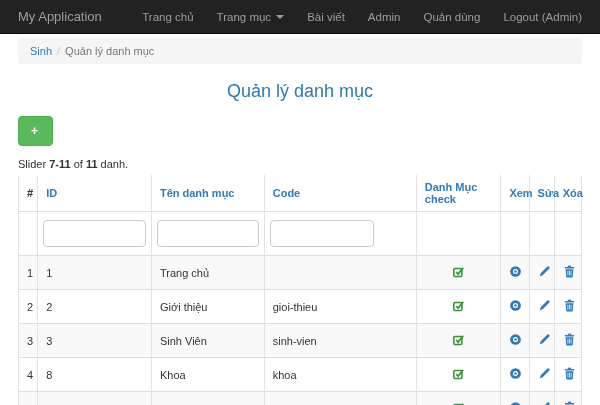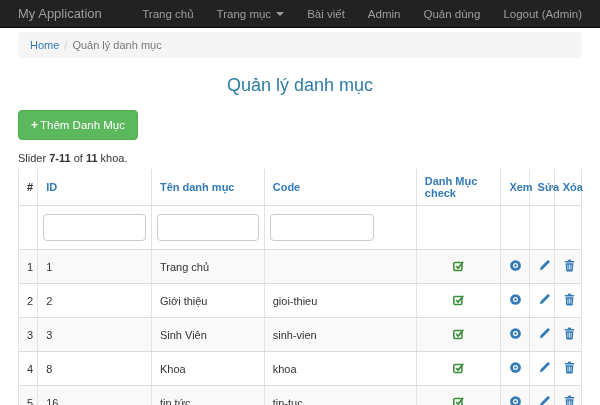--- a/index.html
+++ b/index.html
@@ -1,20 +1,20 @@
 <!DOCTYPE html>
 <html><head>
 <meta charset="utf-8">
 <style>
   * { margin:0; padding:0; box-sizing:border-box; }
   html,body { width:600px; height:405px; overflow:hidden; background:#fff;
               font-family:"Liberation Sans", sans-serif; color:#333; }
 
   
-  .navbar { height:28px; background:#222222; display:flex; align-items:center;
+  .navbar { height:34px; background:#222222; display:flex; align-items:center;
             justify-content:space-between; padding:0 18px; border-bottom:1px solid #090909; }
   .brand { color:#9d9d9d; font-size:13px; text-decoration:none; }
   .nav { display:flex; align-items:center; gap:23px; }
   .nav-link { color:#9d9d9d; font-size:11.5px; text-decoration:none; cursor:pointer;
               display:inline-flex; align-items:center; }
   .caret { display:inline-block; width:0; height:0; margin-left:5px;
            border-top:4px solid #9d9d9d; border-left:4px solid transparent;
            border-right:4px solid transparent; }
 
   
@@ -81,32 +81,31 @@
         <span>Quản dùng</span>
       </a>
       <a class="nav-link">
         <span>Logout (Admin)</span>
       </a>
     </div>
 </div>
 
 
 <div class="breadcrumb">
-  <a>Home</a><span class="sep">/</span><span class="active">Quản lý danh mục</span>
+  <a>Sinh</a><span class="sep">/</span><span class="active">Quản lý danh mục</span>
 </div>
 
 
 <h1 class="page-title">Quản lý danh mục</h1>
 
 <button class="btn-add">
   <span class="plus">+</span>
-    <span>Thêm Danh Mục</span>
 </button>
 
-<div class="summary"><span>Slider </span><b>7-11</b><span> of </span><b>11</b><span> khoa.</span></div>
+<div class="summary"><span>Slider </span><b>7-11</b><span> of </span><b>11</b><span> danh.</span></div>
 
 
 <table class="grid">
   <colgroup>
     <col style="width:19px">
       <col style="width:113px">
       <col style="width:112px">
     <col style="width:151px">
       <col style="width:84px">
       <col style="width:28px">

